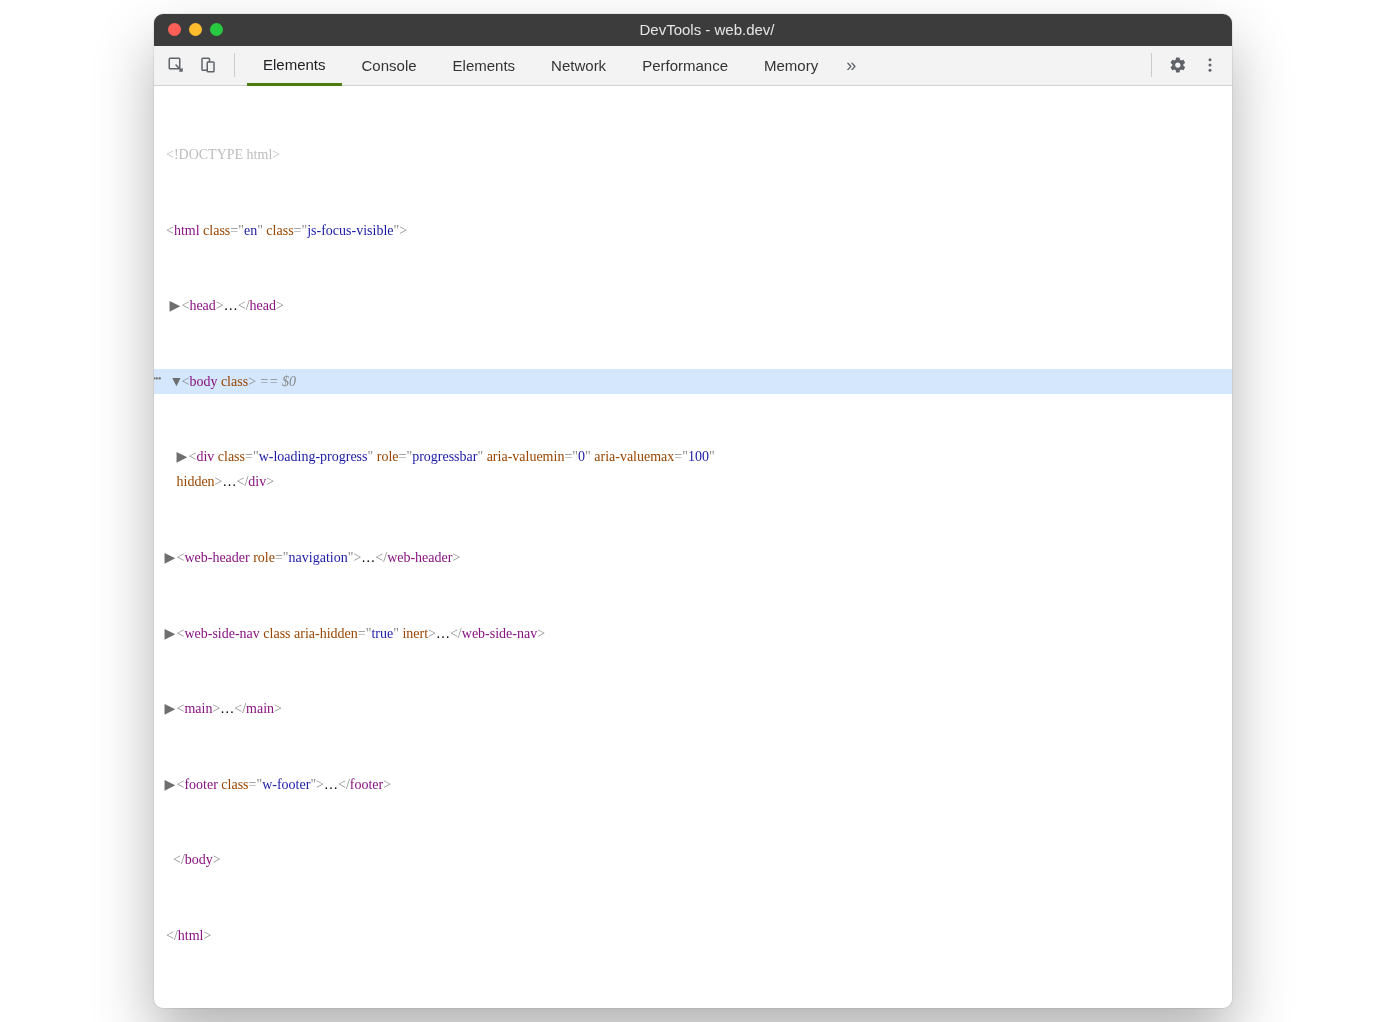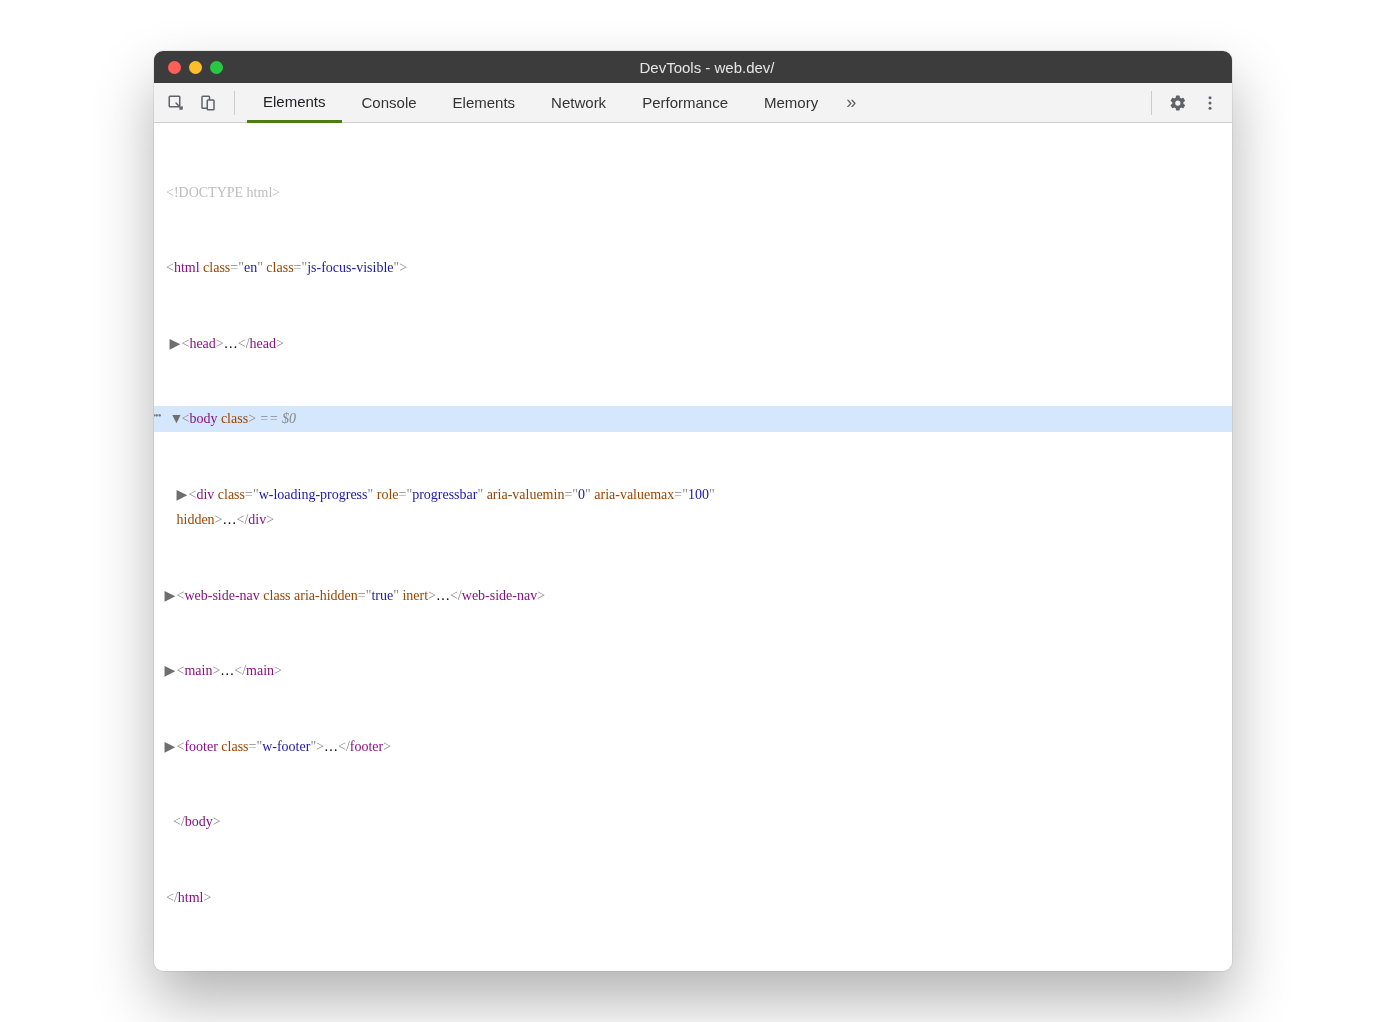--- a/index.html
+++ b/index.html
@@ -120,20 +120,21 @@
         </svg>
     </div>
   </div>
 
   <div class="dom-tree">
     <div class="dom-line"><span class="doctype">&lt;!DOCTYPE html&gt;</span></div>
     <div class="dom-line"><span class="bracket">&lt;</span><span class="tag">html</span> <span class="attr-name">class</span><span class="bracket">="</span><span class="attr-val">en</span><span class="bracket">"</span> <span class="attr-name">class</span><span class="bracket">="</span><span class="attr-val">js-focus-visible</span><span class="bracket">"&gt;</span></div>
     <div class="dom-line"> <span class="arrow">▶</span><span class="bracket">&lt;</span><span class="tag">head</span><span class="bracket">&gt;</span>…<span class="bracket">&lt;/</span><span class="tag">head</span><span class="bracket">&gt;</span></div>
     <div class="dom-line selected"> <span class="arrow">▼</span><span class="bracket">&lt;</span><span class="tag">body</span> <span class="attr-name">class</span><span class="bracket">&gt;</span><span class="sel-expr"> == $0</span></div>
     <div class="dom-line child" style="white-space:pre-wrap;padding-left:12px;">   <span class="arrow">▶</span><span class="bracket">&lt;</span><span class="tag">div</span> <span class="attr-name">class</span><span class="bracket">="</span><span class="attr-val">w-loading-progress</span><span class="bracket">"</span> <span class="attr-name">role</span><span class="bracket">="</span><span class="attr-val">progressbar</span><span class="bracket">"</span> <span class="attr-name">aria-valuemin</span><span class="bracket">="</span><span class="attr-val">0</span><span class="bracket">"</span> <span class="attr-name">aria-valuemax</span><span class="bracket">="</span><span class="attr-val">100</span><span class="bracket">"</span><br>   <span class="attr-name">hidden</span><span class="bracket">&gt;</span>…<span class="bracket">&lt;/</span><span class="tag">div</span><span class="bracket">&gt;</span></div>
+    <div class="dom-line child">   <span class="arrow">▶</span><span class="bracket">&lt;</span><span class="tag">web-header</span> <span class="attr-name">role</span><span class="bracket">="</span><span class="attr-val">navigation</span><span class="bracket">"&gt;</span>…<span class="bracket">&lt;/</span><span class="tag">web-header</span><span class="bracket">&gt;</span></div>
     <div class="dom-line child">   <span class="arrow">▶</span><span class="bracket">&lt;</span><span class="tag">web-side-nav</span> <span class="attr-name">class</span> <span class="attr-name">aria-hidden</span><span class="bracket">="</span><span class="attr-val">true</span><span class="bracket">"</span> <span class="attr-name">inert</span><span class="bracket">&gt;</span>…<span class="bracket">&lt;/</span><span class="tag">web-side-nav</span><span class="bracket">&gt;</span></div>
     <div class="dom-line child">   <span class="arrow">▶</span><span class="bracket">&lt;</span><span class="tag">main</span><span class="bracket">&gt;</span>…<span class="bracket">&lt;/</span><span class="tag">main</span><span class="bracket">&gt;</span></div>
     <div class="dom-line child">   <span class="arrow">▶</span><span class="bracket">&lt;</span><span class="tag">footer</span> <span class="attr-name">class</span><span class="bracket">="</span><span class="attr-val">w-footer</span><span class="bracket">"&gt;</span>…<span class="bracket">&lt;/</span><span class="tag">footer</span><span class="bracket">&gt;</span></div>
     <div class="dom-line">  <span class="bracket">&lt;/</span><span class="tag">body</span><span class="bracket">&gt;</span></div>
     <div class="dom-line"><span class="bracket">&lt;/</span><span class="tag">html</span><span class="bracket">&gt;</span></div>
   </div>
 
 </div>
 
 </body></html>

